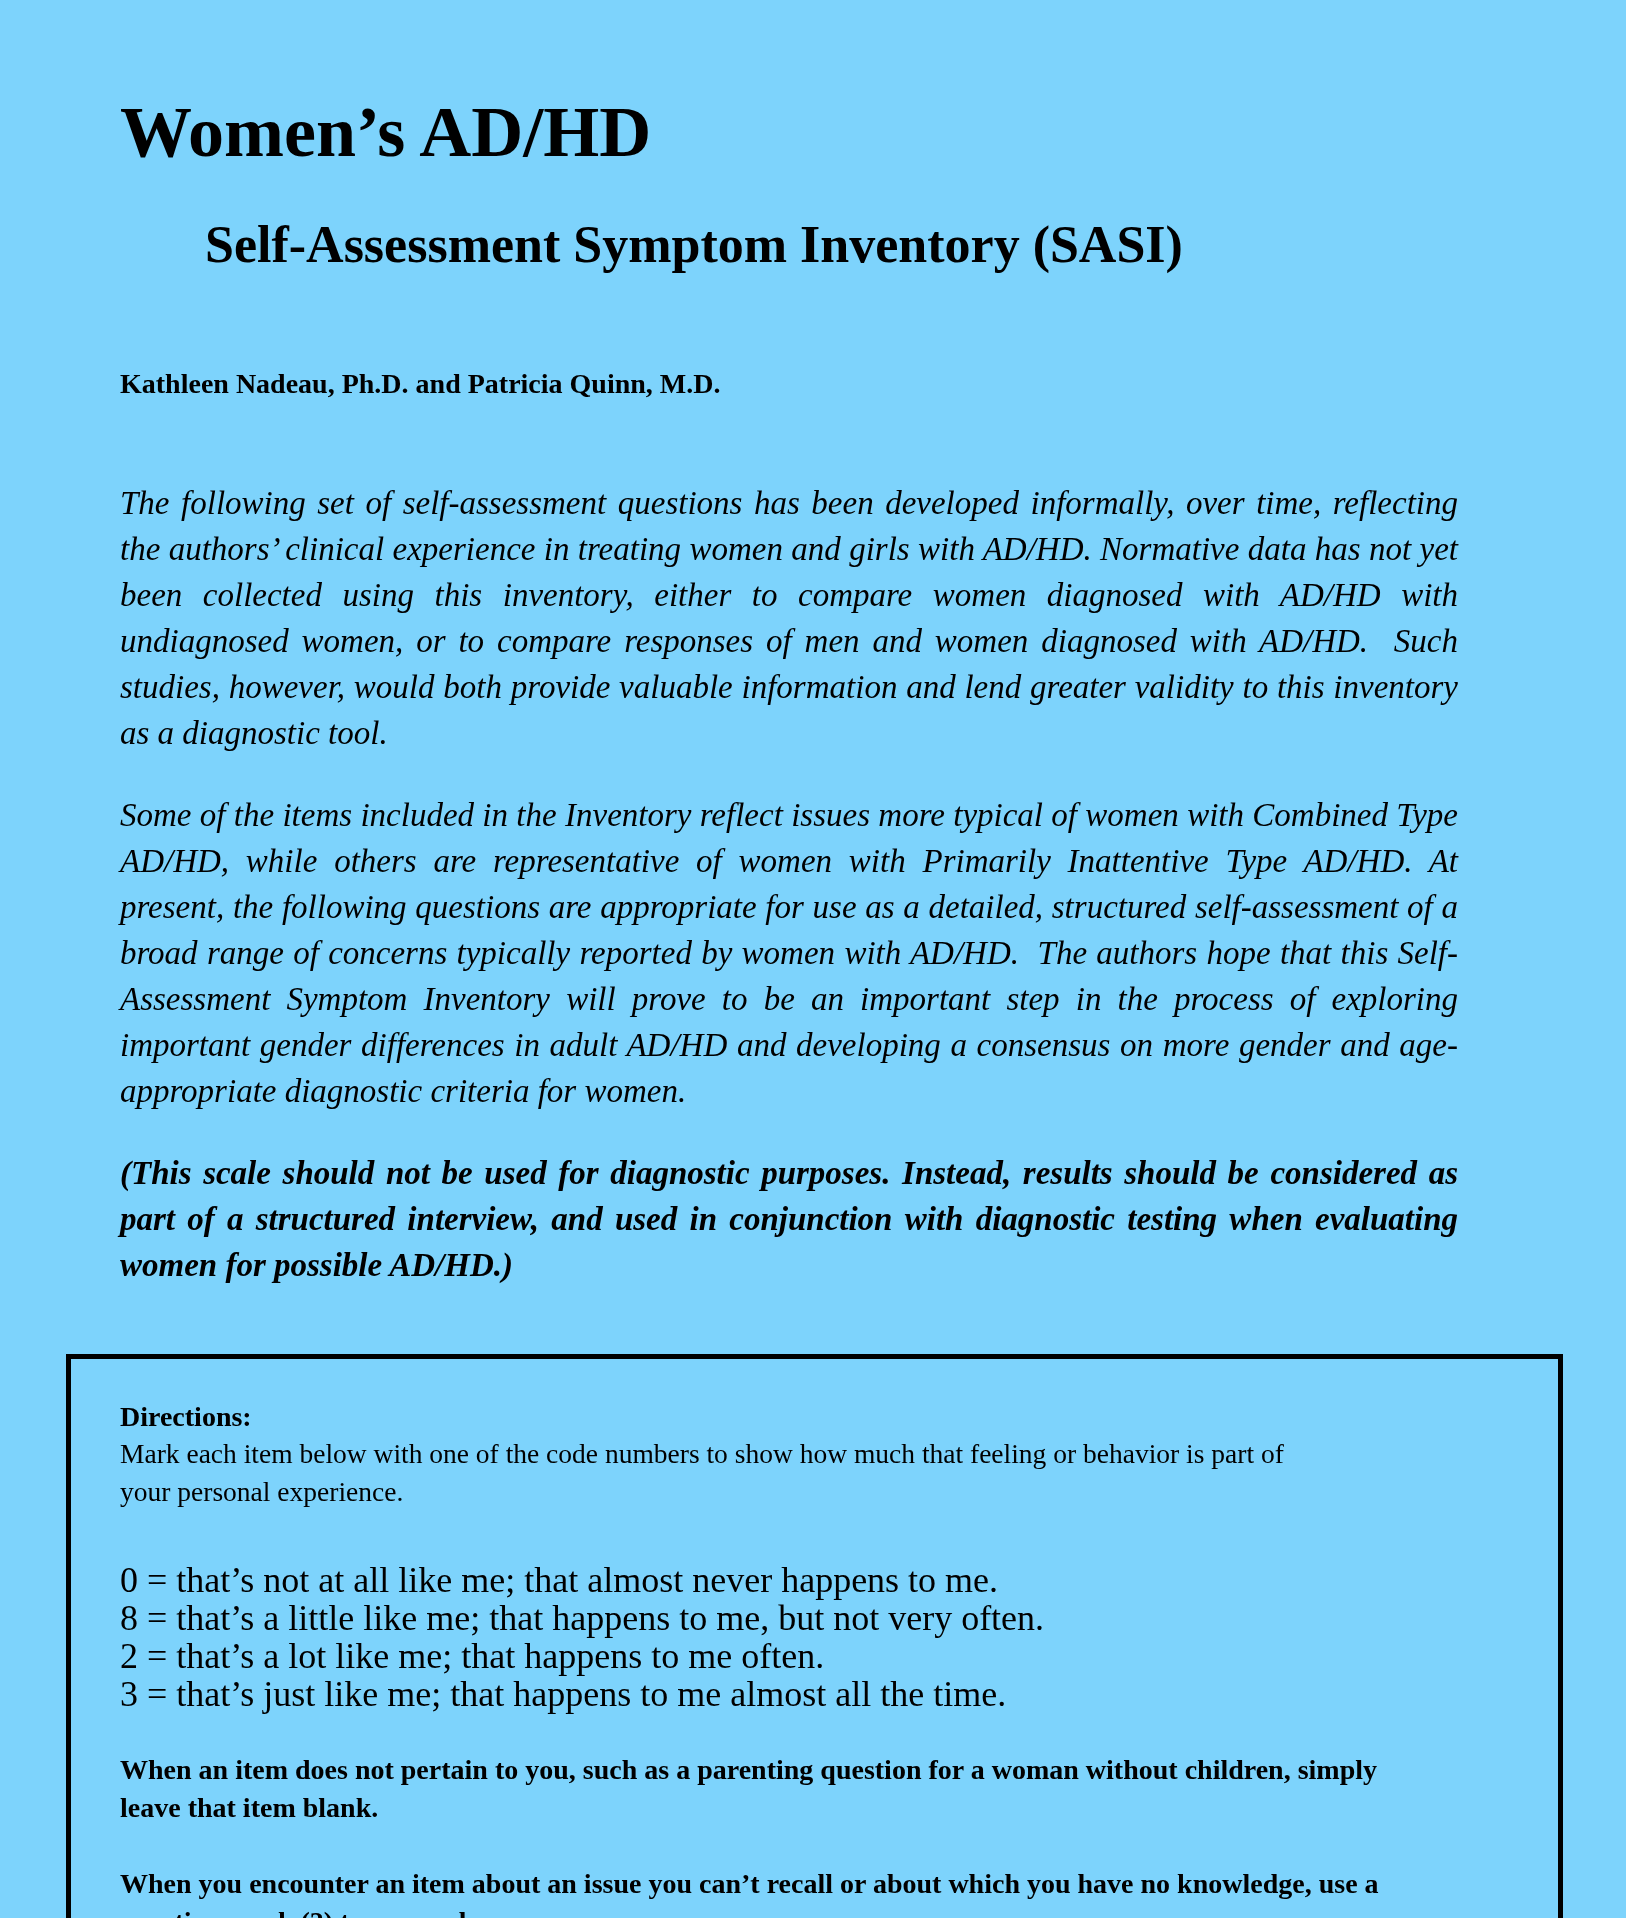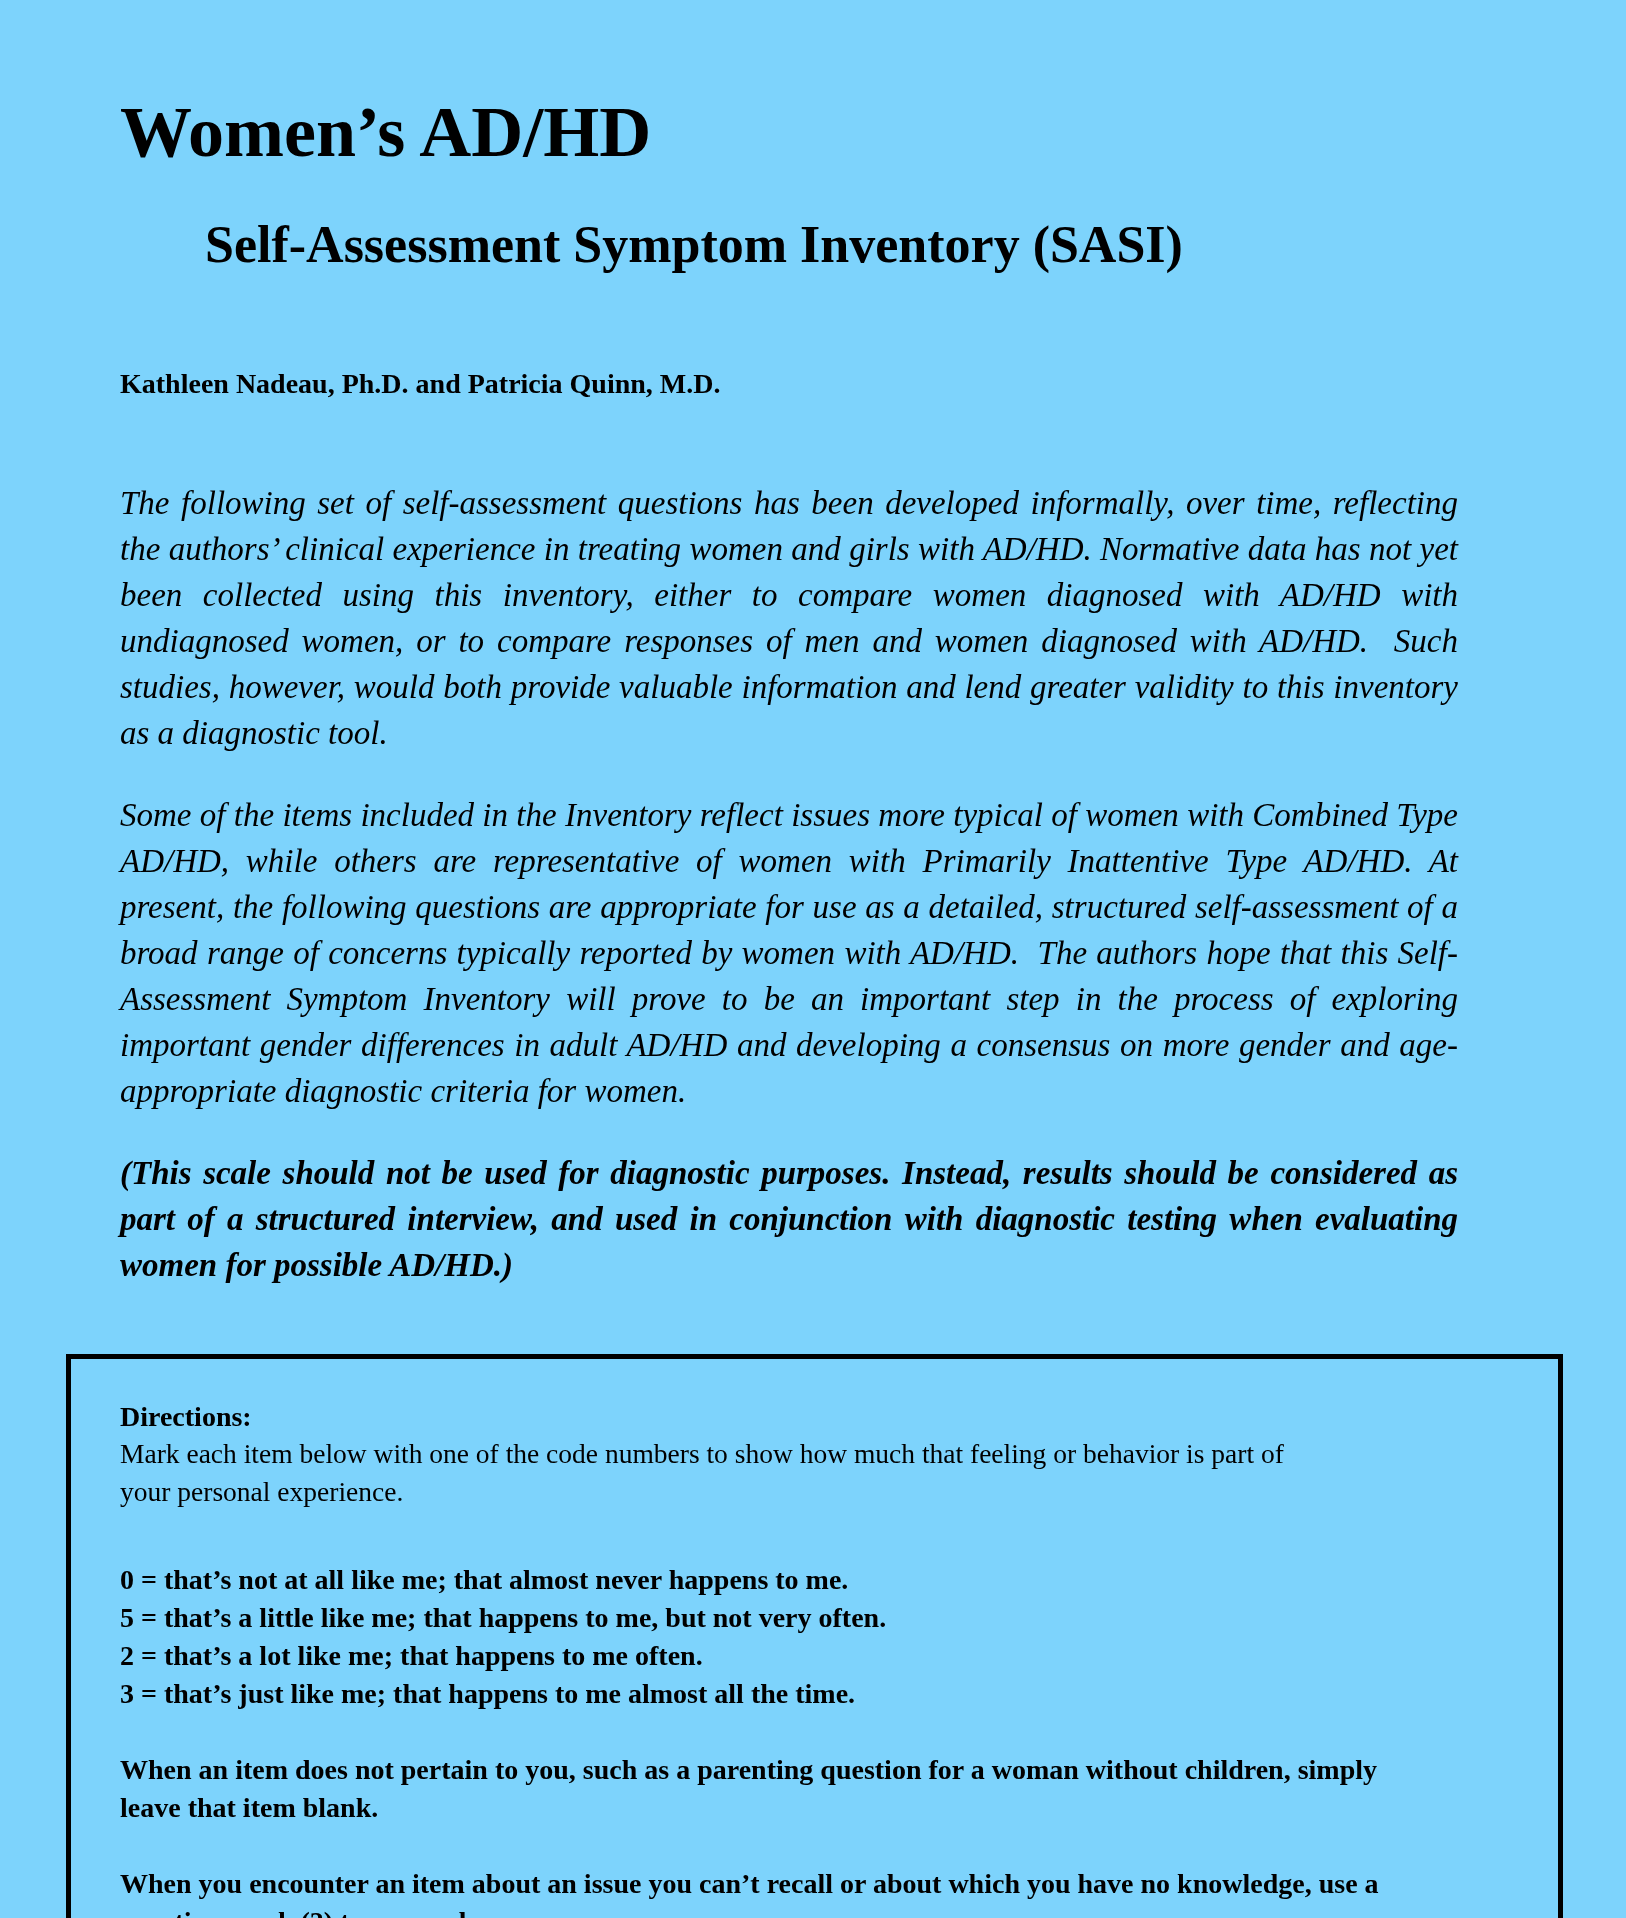--- a/index.html
+++ b/index.html
@@ -57,22 +57,22 @@
     font-weight: bold;
     line-height: 36px;
   }
   .dir-intro {
     font-size: 27.5px;
     line-height: 38px;
     max-width: 1193px;
   }
   .codes { margin-top: 50px; }
   .code-line {
-    font-size: 28px;
-    font-weight: bold;
+    font-size: 36px;
+    font-weight: normal;
     line-height: 38px;
   }
   .note {
     margin: 38px 0 0 0;
     font-size: 28px;
     font-weight: bold;
     line-height: 38px;
     max-width: 1300px;
   }
 </style>
@@ -95,21 +95,21 @@
     <p class="body-par bold">(This scale should not be used for diagnostic purposes. Instead, results should be considered as part of a structured interview, and used in conjunction with diagnostic testing when evaluating women for possible AD/HD.)</p>
 
     <div class="directions-box">
 
       <div class="dir-heading">Directions:</div>
 
       <div class="dir-intro">Mark each item below with one of the code numbers to show how much that feeling or behavior is part of your personal experience.</div>
 
       <div class="codes">
         <div class="code-line">0 = that’s not at all like me; that almost never happens to me.</div>
-        <div class="code-line">5 = that’s a little like me; that happens to me, but not very often.</div>
+        <div class="code-line">8 = that’s a little like me; that happens to me, but not very often.</div>
         <div class="code-line">2 = that’s a lot like me; that happens to me often.</div>
         <div class="code-line">3 = that’s just like me; that happens to me almost all the time.</div>
       </div>
 
       <p class="note">When an item does not pertain to you, such as a parenting question for a woman without children, simply leave that item blank.</p>
 
       <p class="note">When you encounter an item about an issue you can’t recall or about which you have no knowledge, use a question mark (?) to respond.</p>
 
     </div>
 

